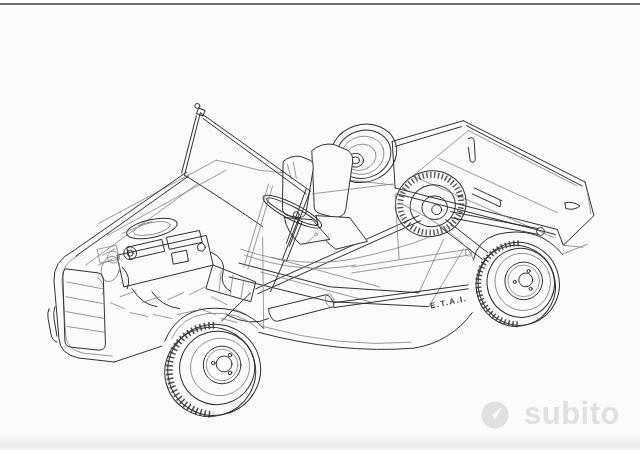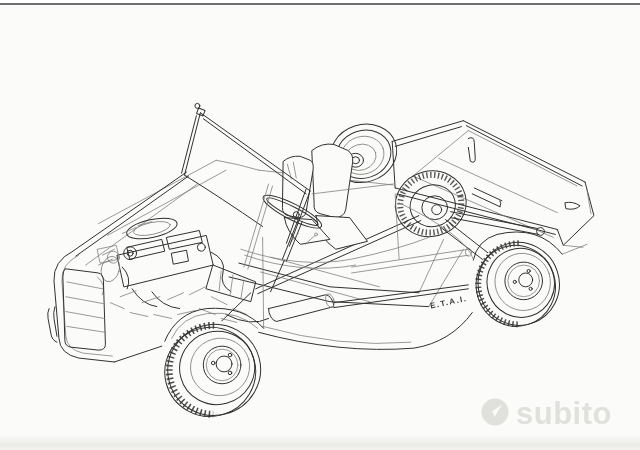--- a/index.html
+++ b/index.html
@@ -11,21 +11,21 @@
   .paper::after{content:"";position:absolute;left:0;bottom:0;width:100%;height:16px;
     background:linear-gradient(to bottom,rgba(150,150,142,0) 0%,rgba(150,150,142,.16) 70%,rgba(150,150,142,.07) 100%);}
   svg{display:block;}
   
   .ln{fill:none;stroke:#2f2f2f;stroke-width:1;stroke-linecap:round;stroke-linejoin:round;}
   .lt{fill:none;stroke:#7f7f7c;stroke-width:.8;stroke-linecap:round;stroke-linejoin:round;}
   .tk{fill:none;stroke:#3a3a3a;}
   .wh{fill:#fbfbf9;stroke:none;}
   .etai{font-family:"Liberation Sans",sans-serif;font-size:8px;font-weight:bold;letter-spacing:1.5px;fill:#3c3c3c;}
   
-  .watermark{position:absolute;left:481px;top:393px;display:flex;align-items:flex-start;gap:7px;pointer-events:none;}
+  .watermark{position:absolute;left:481px;top:393px;display:flex;align-items:flex-end;gap:15px;pointer-events:none;}
   .wm-text{font-family:"Liberation Sans",sans-serif;font-weight:bold;font-size:31px;line-height:31px;
     color:#e0e0dd;letter-spacing:.5px;}
 </style>
 </head>
 <body>
 
 <div class="stage">
   <div class="page-top-strip"></div>
   <div class="page-top-edge"></div>
 

